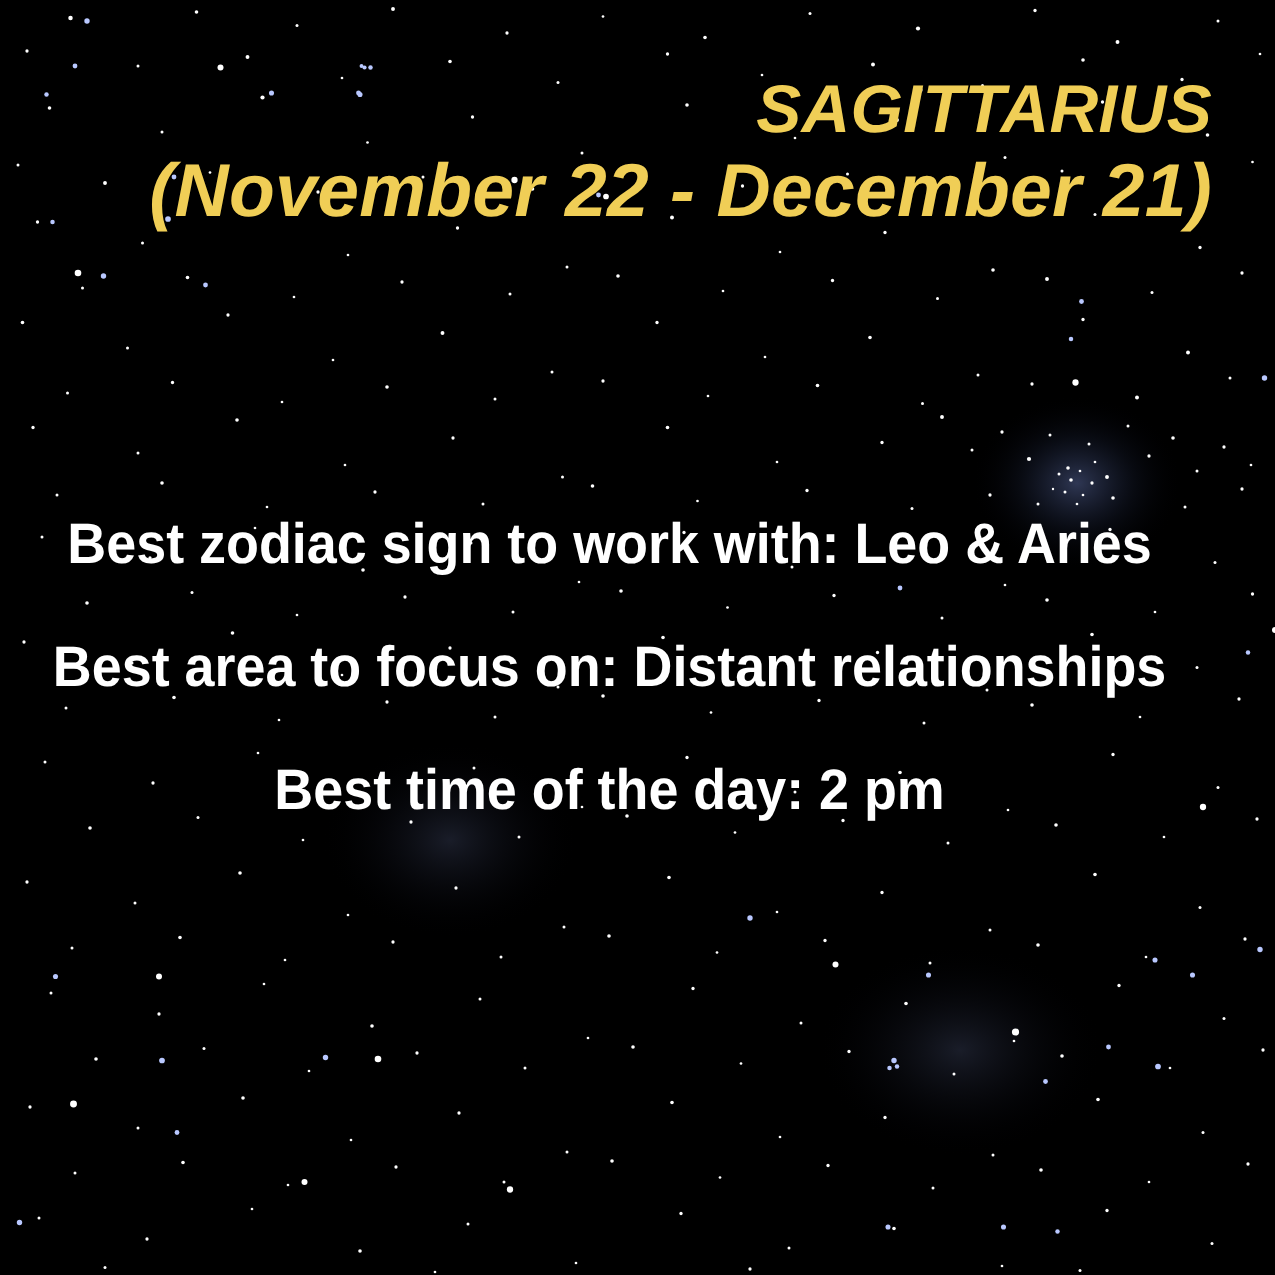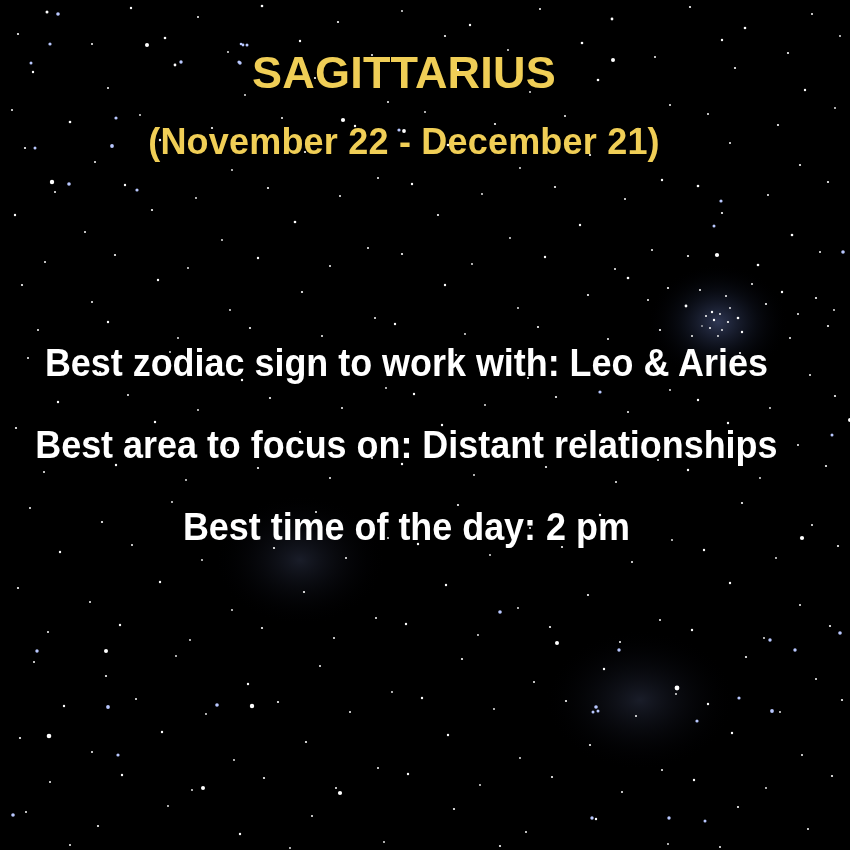--- a/index.html
+++ b/index.html
@@ -30,41 +30,41 @@
   .content {
     position: absolute;
     inset: 0;
   }
 
   .title-block {
     position: absolute;
     top: 48px;
     left: 0;
     width: 808px;
-    text-align: center;
+    text-align: right;
     line-height: 1.13;
+    font-style: italic;
   }
 
   .title-line {
     display: block;
     color: #f0ce56;
     font-family: "Liberation Sans", sans-serif;
     font-weight: 700;
     font-size: 45px;
     letter-spacing: 0.2px;
     white-space: nowrap;
   }
 
   .title-line.sign-name {
     font-size: 45px;
   }
 
   .title-line.date-range {
-    font-size: 36px;
-    margin-top: 23px;
+    font-size: 50px;
   }
 
   .facts-block {
     position: absolute;
     top: 344px;
     left: 9px;
     width: 841px;
     text-align: center;
   }
 

